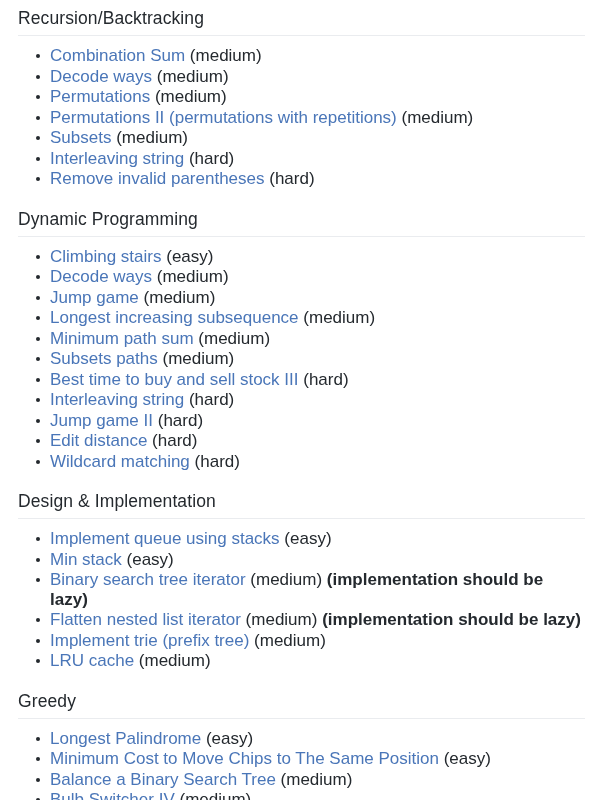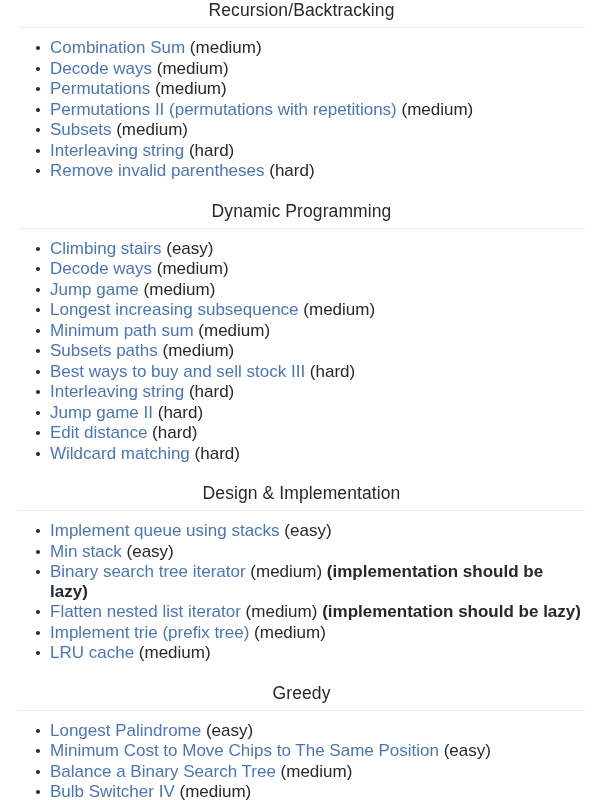--- a/index.html
+++ b/index.html
@@ -23,27 +23,26 @@
     font-size: 17.5px;
     font-weight: 400;
     color: #24292e;
     margin: 0;
     padding: 0 0 6px 0;
     border-bottom: 1px solid #eaecef;
     letter-spacing: 0.1px;
   }
   .section + .section .section-title {
     margin-top: 12px;
-    text-align: center;
   }
   .section {
     margin-bottom: 0;
   }
   .first-section .section-title {
-    text-align: center;
+    padding-top: 8px;
   }
   ul.items {
     list-style: none;
     margin: 10px 0 20px 0;
     padding: 0 0 0 18px;
   }
   ul.items li {
     position: relative;
     font-size: 17px;
     line-height: 19.5px;
@@ -93,21 +92,21 @@
     </div>
     <div class="section">
       <h2 class="section-title">Dynamic Programming</h2>
       <ul class="items">
         <li><a class="link">Climbing stairs</a> <span class="diff">(easy)</span></li>
         <li><a class="link">Decode ways</a> <span class="diff">(medium)</span></li>
         <li><a class="link">Jump game</a> <span class="diff">(medium)</span></li>
         <li><a class="link">Longest increasing subsequence</a> <span class="diff">(medium)</span></li>
         <li><a class="link">Minimum path sum</a> <span class="diff">(medium)</span></li>
         <li><a class="link">Subsets paths</a> <span class="diff">(medium)</span></li>
-        <li><a class="link">Best ways to buy and sell stock III</a> <span class="diff">(hard)</span></li>
+        <li><a class="link">Best time to buy and sell stock III</a> <span class="diff">(hard)</span></li>
         <li><a class="link">Interleaving string</a> <span class="diff">(hard)</span></li>
         <li><a class="link">Jump game II</a> <span class="diff">(hard)</span></li>
         <li><a class="link">Edit distance</a> <span class="diff">(hard)</span></li>
         <li><a class="link">Wildcard matching</a> <span class="diff">(hard)</span></li>
       </ul>
     </div>
     <div class="section">
       <h2 class="section-title">Design &amp; Implementation</h2>
       <ul class="items">
         <li><a class="link">Implement queue using stacks</a> <span class="diff">(easy)</span></li>

